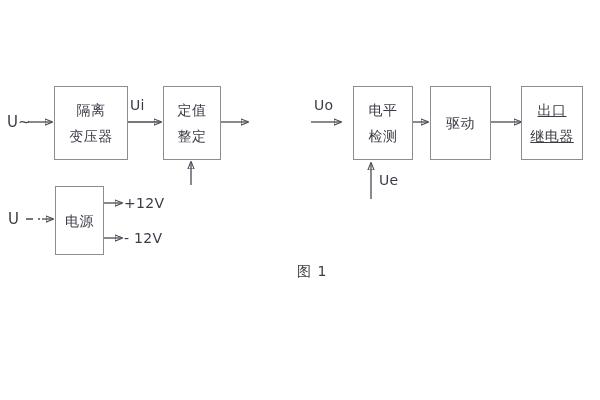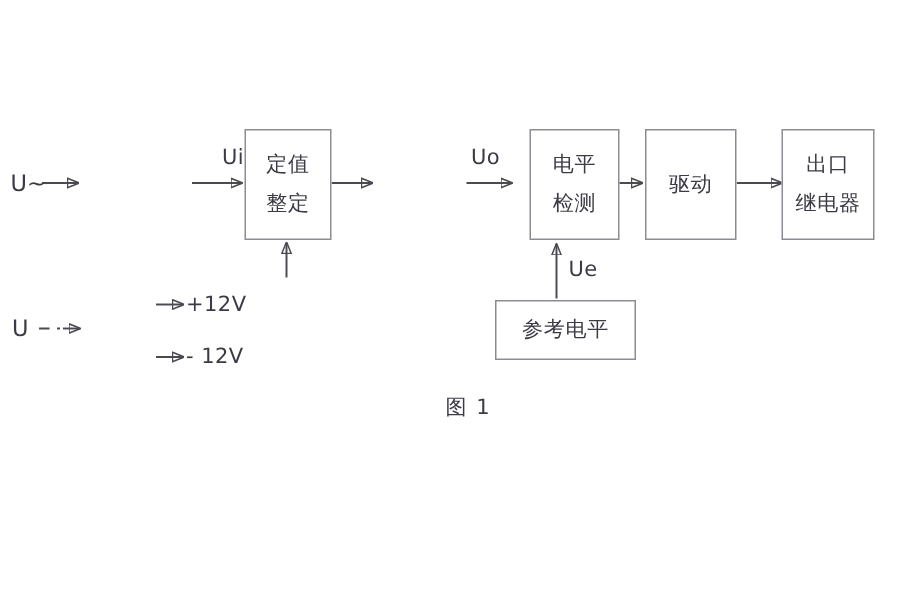--- a/index.html
+++ b/index.html
@@ -107,52 +107,56 @@
 
     <line x1="104" y1="203" x2="122" y2="203" marker-end="url(#arrow)"></line>
 
     <line x1="104" y1="238" x2="122" y2="238" marker-end="url(#arrow)"></line>
 
     <line x1="191" y1="185" x2="191" y2="162" marker-end="url(#arrow)"></line>
 
     <line x1="371" y1="199" x2="371" y2="163" marker-end="url(#arrow)"></line>
   </svg>
 
+  <div class="box" style="left:54px; top:86px; width:74px; height:74px;">
+    <span class="line">隔离</span>
+    <span class="line">变压器</span>
+  </div>
 
   <div class="box" style="left:163px; top:86px; width:58px; height:74px;text-align:center;">
     <span class="line">定值</span>
     <span class="line">整定</span>
   </div>
 
 
   <div class="box" style="left:353px; top:86px; width:60px; height:74px;">
     <span class="line">电平</span>
     <span class="line">检测</span>
   </div>
 
   <div class="box single" style="left:430px; top:86px; width:61px; height:74px;">
     <span class="line">驱动</span>
   </div>
 
-  <div class="box" style="left:521px; top:86px; width:62px; height:74px;">
+  <div class="box" style="left:521px; top:86px; width:62px; height:74px;text-decoration:underline;">
     <span class="line">出口</span>
     <span class="line">继电器</span>
   </div>
 
+  <div class="box single" style="left:55px; top:186px; width:49px; height:69px;">
+    <span class="line">电源</span>
+  </div>
 
 
-  <div class="box single" style="left:330px; top:200px; width:94px; height:40px;">
-    <span class="line">参考电平</span>
-  </div>
 
   <div class="term-u" style="left:7px; top:113px;">U~</div>
 
   <div class="term-u" style="left:8px; top:210px;">U</div>
 
-  <div class="lbl" style="left:148px; top:97px;">Ui</div>
+  <div class="lbl" style="left:130px; top:97px;">Ui</div>
 
   <div class="lbl" style="left:314px; top:97px;text-align:right;">Uo</div>
 
   <div class="lbl" style="left:379px; top:172px;">Ue</div>
 
   <div class="lbl" style="left:124px; top:195px;">+12V</div>
 
   <div class="lbl" style="left:124px; top:230px;">- 12V</div>
 
   <div class="caption" style="left:297px; top:263px;text-align:right;">图 1</div>

